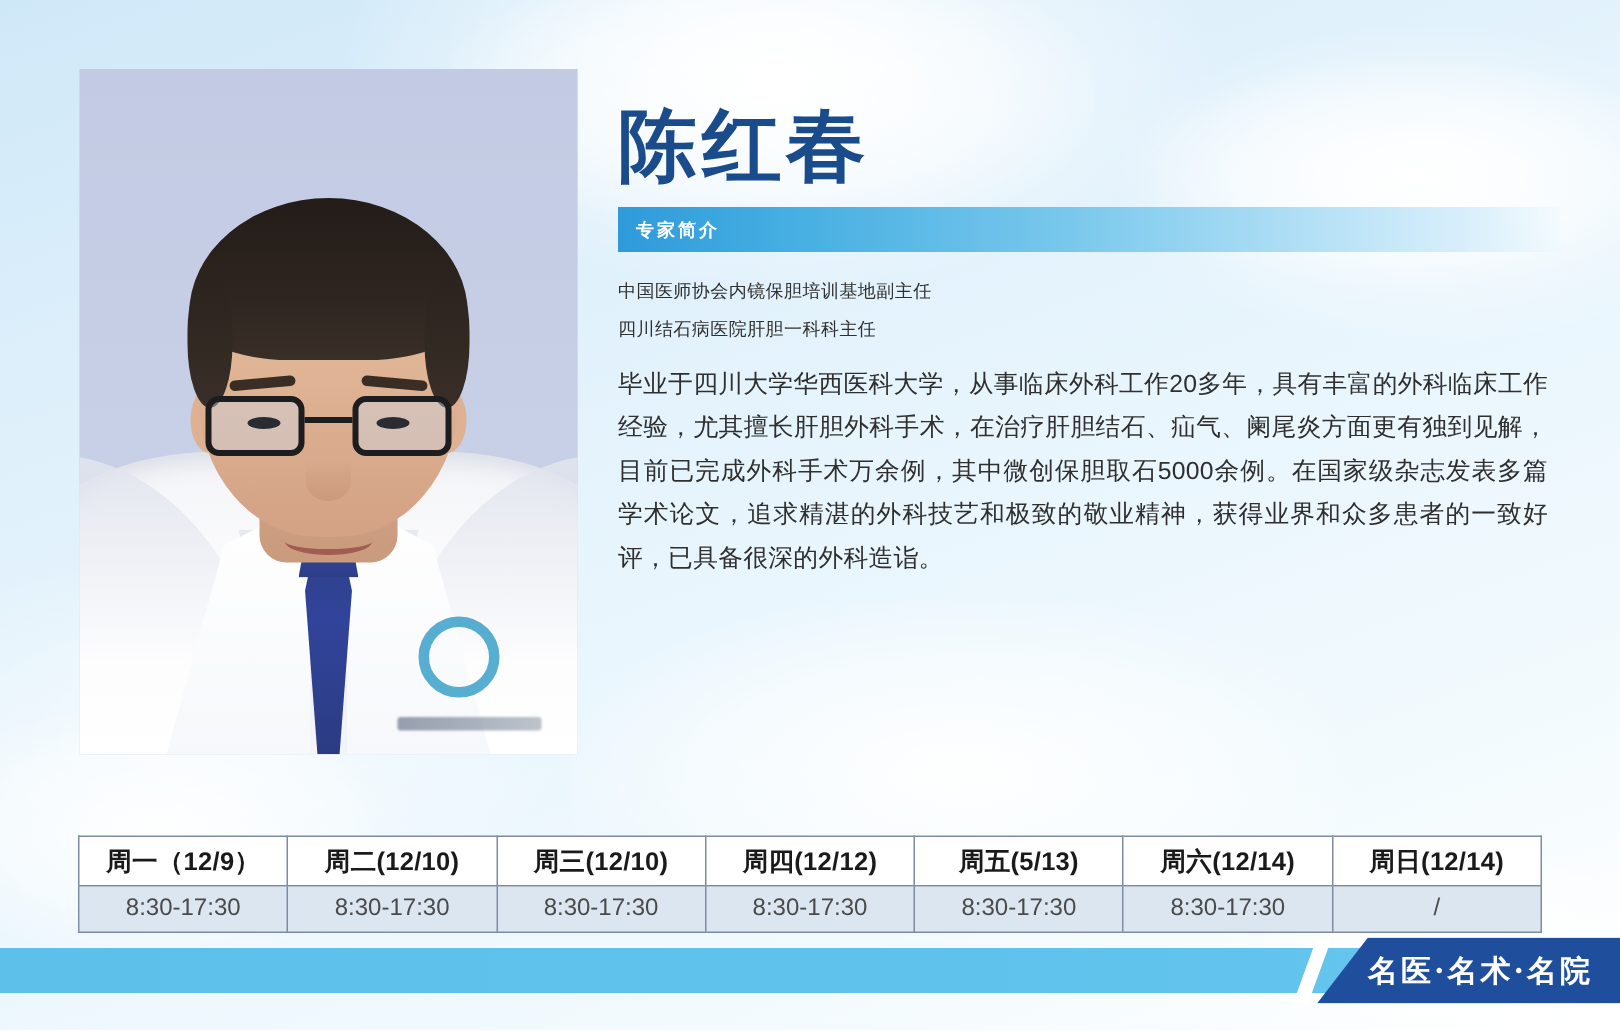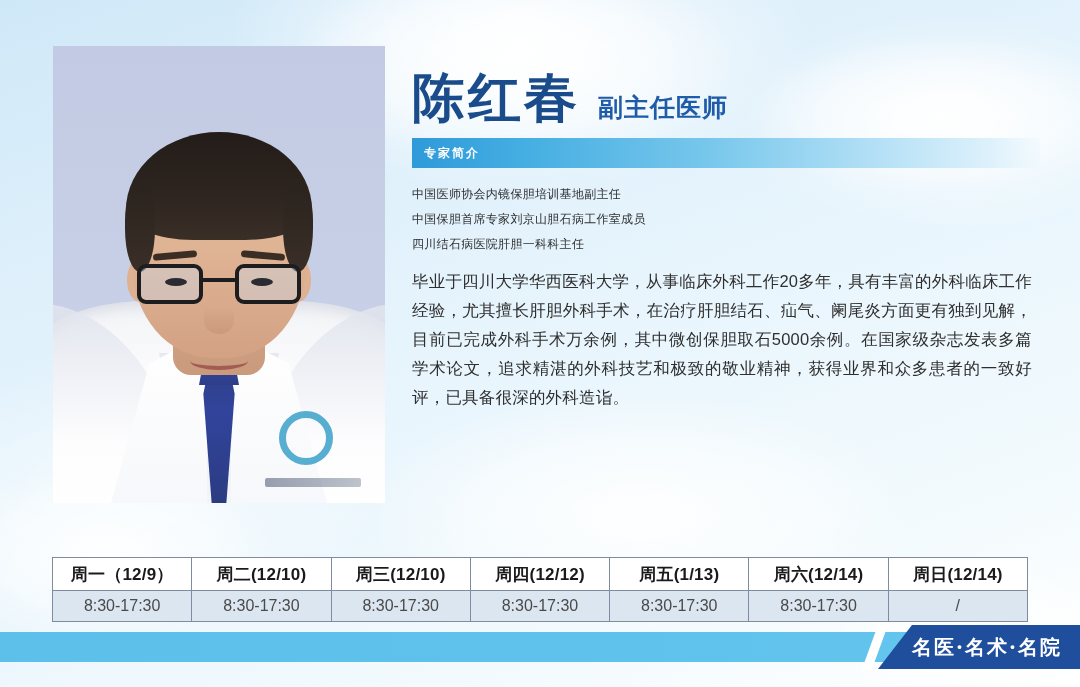--- a/index.html
+++ b/index.html
@@ -446,44 +446,42 @@
     <div class="nose"></div>
     <div class="mouth"></div>
     <div class="logo-patch"></div>
     <div class="logo-text"></div>
   </div>
 
   <div id="right">
 
     <div id="name-row">
       <span id="doctor-name">陈红春</span>
-      <span id="doctor-title">副主任医师</span>
     </div>
 
     <div id="section-bar">
       <span class="label">专家简介</span>
     </div>
 
     <div id="credentials">
       <div class="line">中国医师协会内镜保胆培训基地副主任</div>
-      <div class="line">中国保胆首席专家刘京山胆石病工作室成员</div>
       <div class="line">四川结石病医院肝胆一科科主任</div>
     </div>
 
     <div id="bio">毕业于四川大学华西医科大学，从事临床外科工作20多年，具有丰富的外科临床工作经验，尤其擅长肝胆外科手术，在治疗肝胆结石、疝气、阑尾炎方面更有独到见解，目前已完成外科手术万余例，其中微创保胆取石5000余例。在国家级杂志发表多篇学术论文，追求精湛的外科技艺和极致的敬业精神，获得业界和众多患者的一致好评，已具备很深的外科造诣。</div>
   </div>
 
   <table id="schedule">
     <thead>
       <tr>
         <th>周一（12/9）</th>
         <th>周二(12/10)</th>
         <th>周三(12/10)</th>
         <th>周四(12/12)</th>
-        <th>周五(1/13)</th>
+        <th>周五(5/13)</th>
         <th>周六(12/14)</th>
         <th>周日(12/14)</th>
       </tr>
     </thead>
     <tbody>
       <tr>
         <td>8:30-17:30</td>
         <td>8:30-17:30</td>
         <td>8:30-17:30</td>
         <td>8:30-17:30</td>

